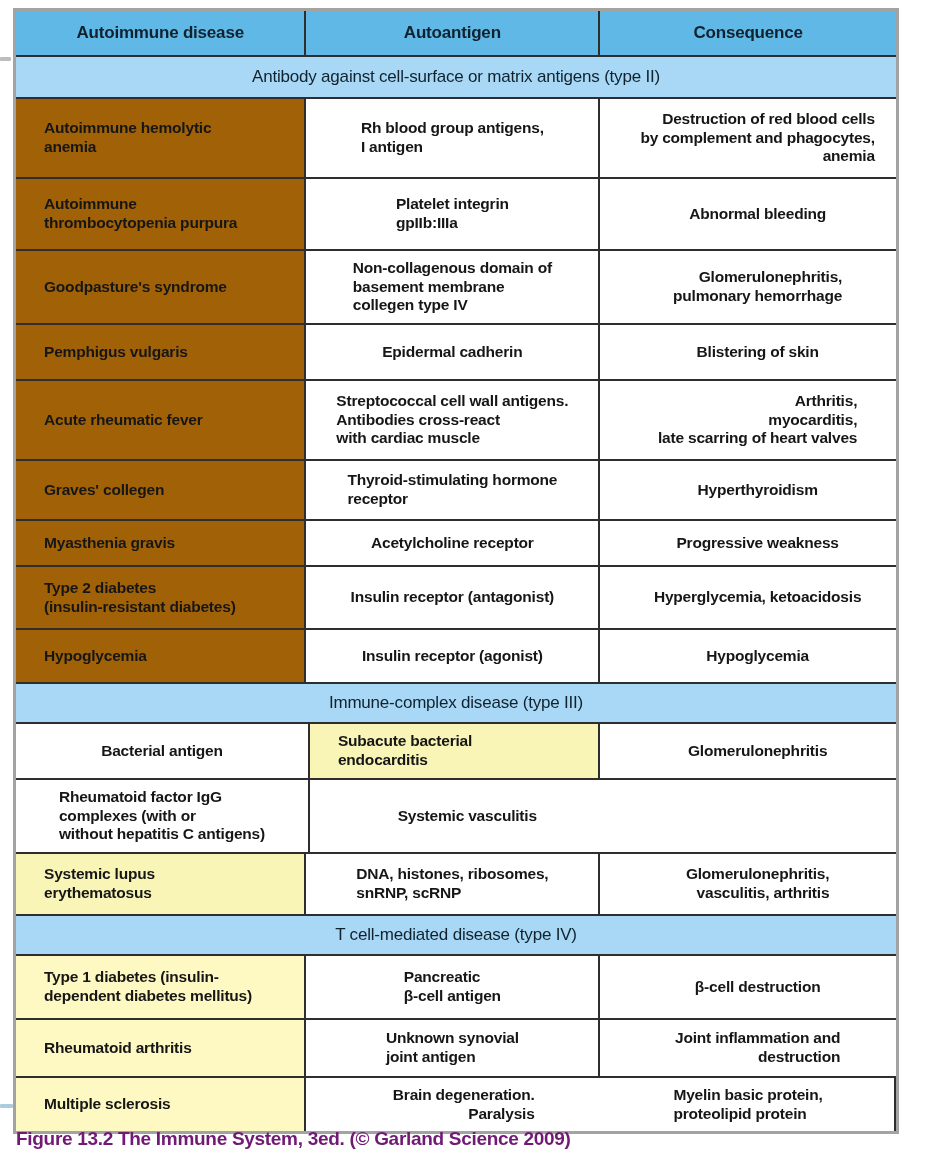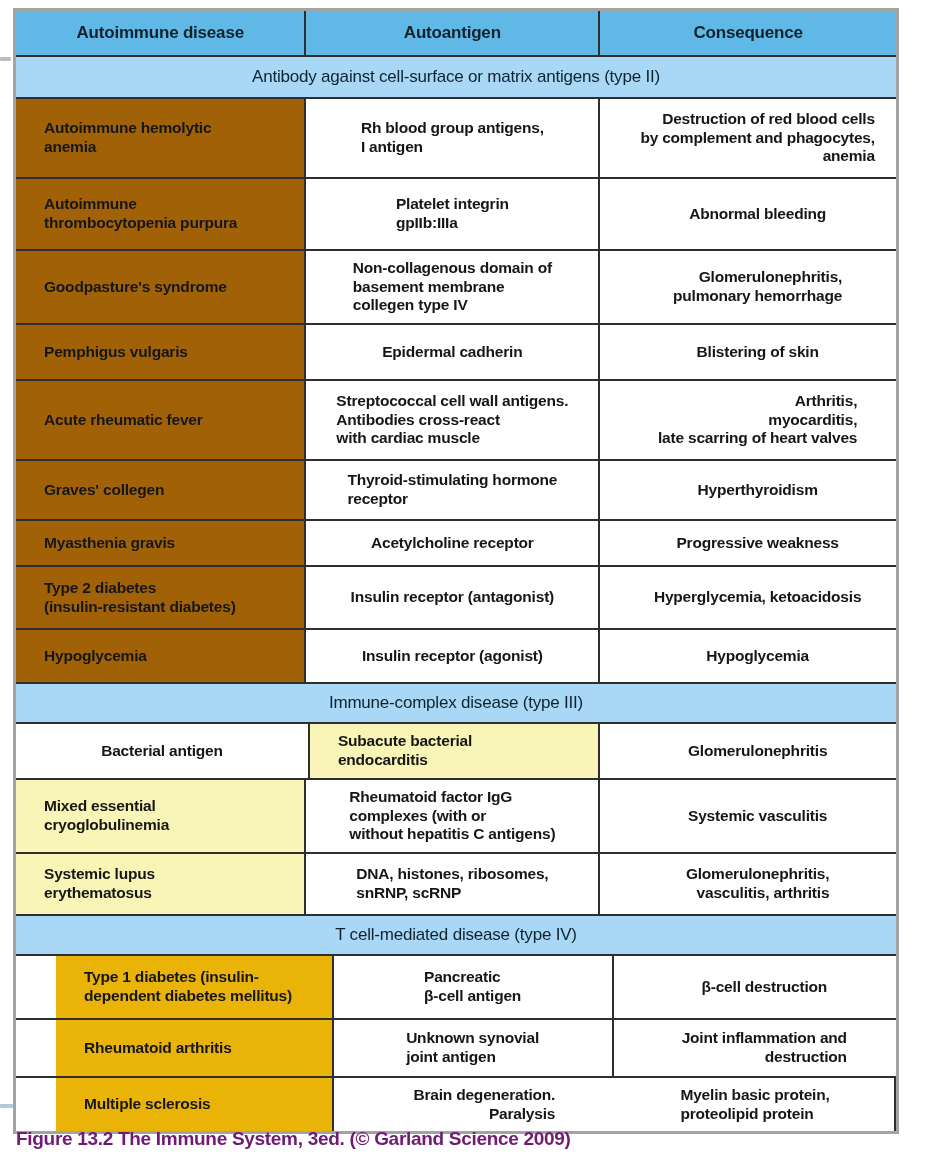--- a/index.html
+++ b/index.html
@@ -23,21 +23,21 @@
   .c2{width:33.4%;justify-content:center;text-align:left;border-right:2px solid #2e2e2e;}
   .c3{width:33.6%;justify-content:center;text-align:right;padding-left:27px;}
   .header-row .cell{background:#5fb8e6;color:#10222e;font-size:17px;justify-content:center;text-align:center;padding-left:8px;}
   .band{
     display:flex;align-items:center;justify-content:center;text-align:center;
     background:#a8d8f5;color:#10222e;font-weight:normal;font-size:17px;
     border-top:2px solid #2e2e2e;box-sizing:border-box;letter-spacing:-0.2px;
   }
   .sec2 .c1{background:#a16207;}
   .sec3 .c1{background:#f8f5b7;}
-  .sec4 .c1{background:#eab308;margin-left:40px;}
+  .sec4 .c1{background:#fef9c3;}
   .caption{
     position:absolute;left:16px;top:1128px;width:900px;
     font-weight:bold;color:#701a75;font-size:19px;letter-spacing:-0.3px;
   }
   .tick{position:absolute;height:4px;border-radius:1px;}
   .tick-top{left:0;top:57px;width:11px;background:#bdbdbd;}
   .tick-bottom{left:0;top:1104px;width:13px;background:#aecbdd;}
 </style>
 </head>
 <body>
@@ -127,22 +127,20 @@
   <div class="band" style="min-height:40px">Immune-complex disease (type III)</div>
 
   <div class="row sec3" style="min-height:56px">
     <div class="cell c2">Bacterial antigen</div>
     <div class="cell c1">Subacute bacterial
 endocarditis</div>
     <div class="cell c3">Glomerulonephritis</div>
   </div>
 
   <div class="row sec3" style="min-height:74px">
-    <div class="cell c1">Mixed essential
-cryoglobulinemia</div>
     <div class="cell c2">Rheumatoid factor IgG
 complexes (with or
 without hepatitis C antigens)</div>
     <div class="cell c3">Systemic vasculitis</div>
   </div>
 
   <div class="row sec3" style="min-height:62px">
     <div class="cell c1">Systemic lupus
 erythematosus</div>
     <div class="cell c2">DNA, histones, ribosomes,

